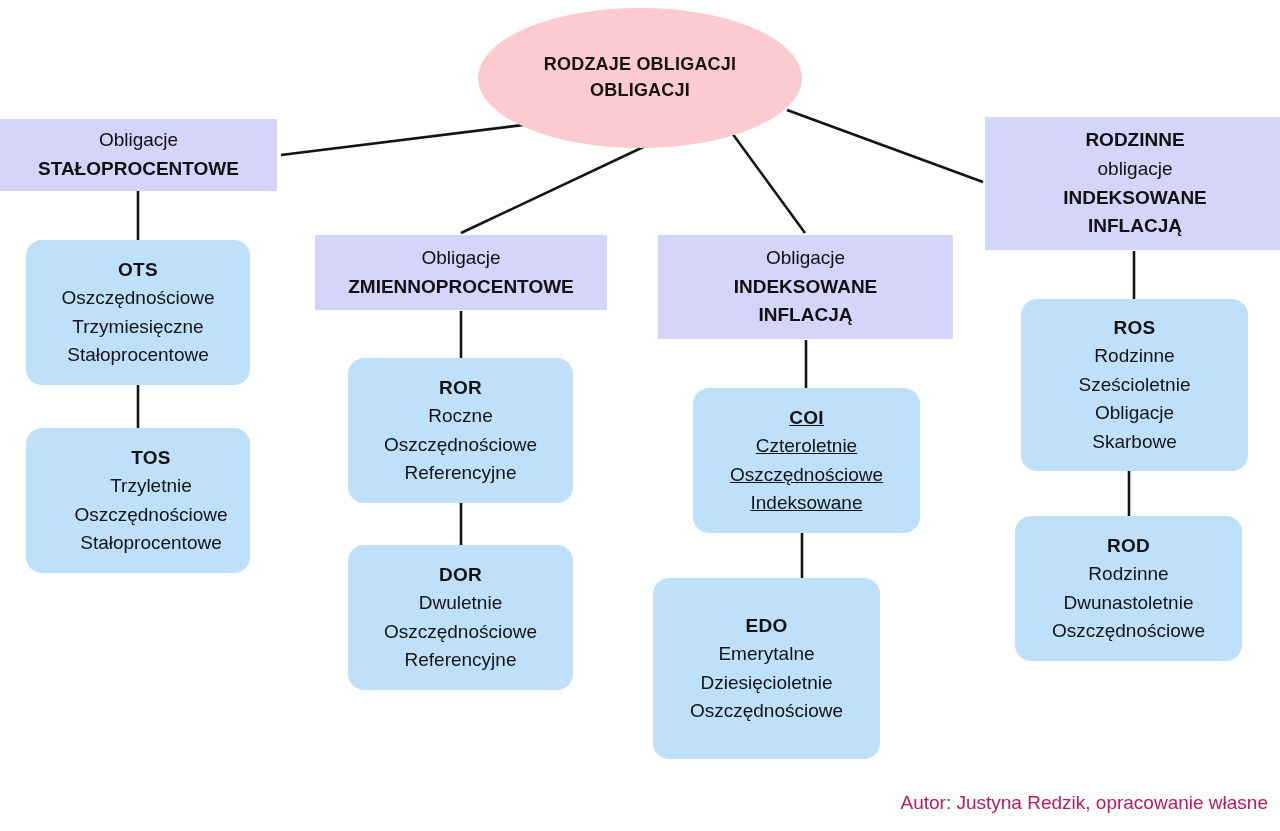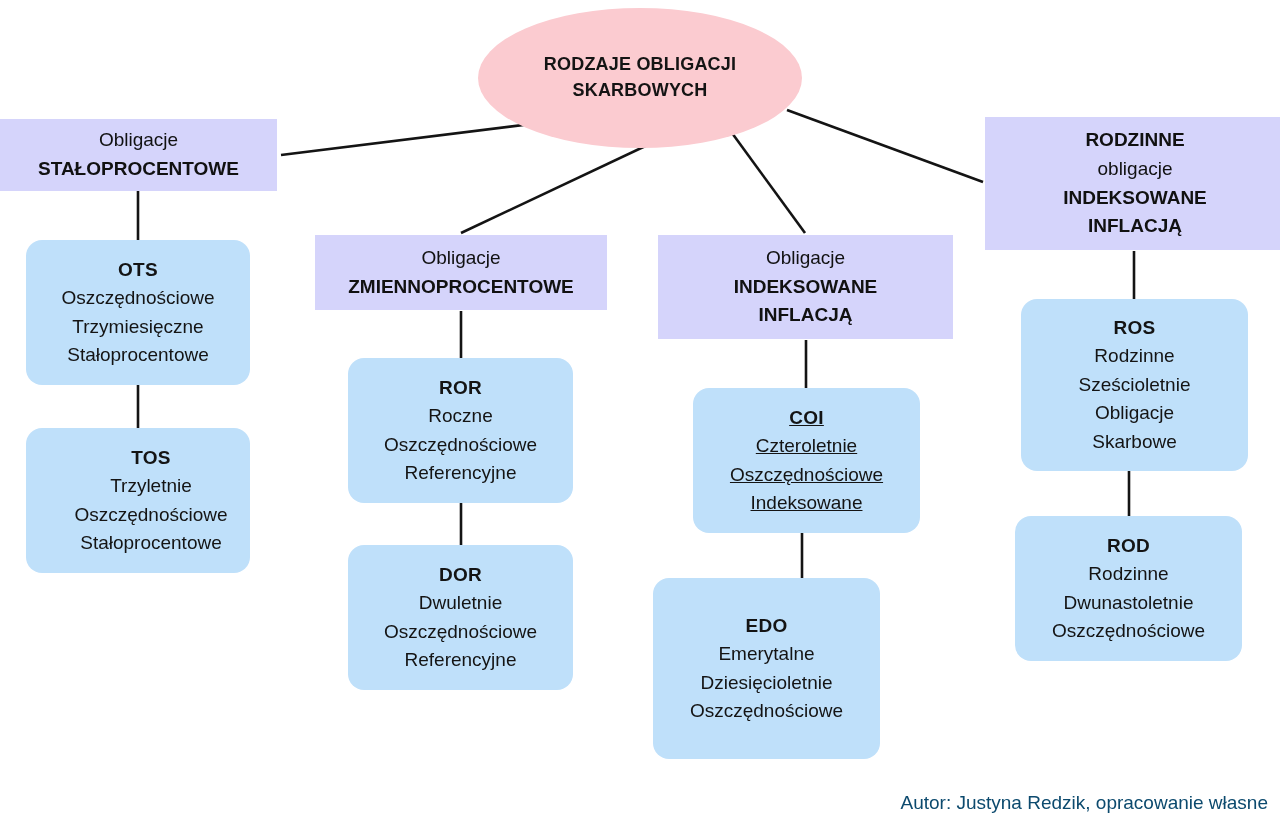--- a/index.html
+++ b/index.html
@@ -129,21 +129,21 @@
       <line x1="461" y1="311" x2="461" y2="359" stroke="#141414" stroke-width="2.6" stroke-linecap="butt"></line>
       <line x1="461" y1="503" x2="461" y2="546" stroke="#141414" stroke-width="2.6" stroke-linecap="butt"></line>
       <line x1="806" y1="340" x2="806" y2="389" stroke="#141414" stroke-width="2.6" stroke-linecap="butt"></line>
       <line x1="802" y1="533" x2="802" y2="579" stroke="#141414" stroke-width="2.6" stroke-linecap="butt"></line>
       <line x1="1134" y1="251" x2="1134" y2="300" stroke="#141414" stroke-width="2.6" stroke-linecap="butt"></line>
       <line x1="1129" y1="471" x2="1129" y2="517" stroke="#141414" stroke-width="2.6" stroke-linecap="butt"></line>
     </svg>
 
   <div class="root-node" id="root-node" style="background: rgb(251, 203, 208);">
       <span class="ln">RODZAJE OBLIGACJI</span>
-      <span class="ln">SKARBOWYCH</span>
+      <span class="ln">OBLIGACJI</span>
     </div>
 
   <div class="cat-node" id="cat-0" style="background: rgb(213, 212, 251);">
       <span class="ln">Obligacje</span>
       <span class="ln b">STAŁOPROCENTOWE</span>
     </div>
   <div class="cat-node" id="cat-1" style="background: rgb(213, 212, 251);">
       <span class="ln">Obligacje</span>
       <span class="ln b">ZMIENNOPROCENTOWE</span>
     </div>
@@ -202,15 +202,15 @@
       <span class="ln">Obligacje</span>
       <span class="ln">Skarbowe</span>
     </div>
   <div class="leaf-node" id="leaf-rod" style="background: rgb(191, 224, 250);">
       <span class="ln b">ROD</span>
       <span class="ln">Rodzinne</span>
       <span class="ln">Dwunastoletnie</span>
       <span class="ln">Oszczędnościowe</span>
     </div>
 
-  <div class="credit" style="color: #0c4a6e; text-align: center;">Autor: Justyna Redzik, opracowanie własne</div>
+  <div class="credit" style="color: #be185d; text-align: center;">Autor: Justyna Redzik, opracowanie własne</div>
 
 </div>
 
 </body></html>

